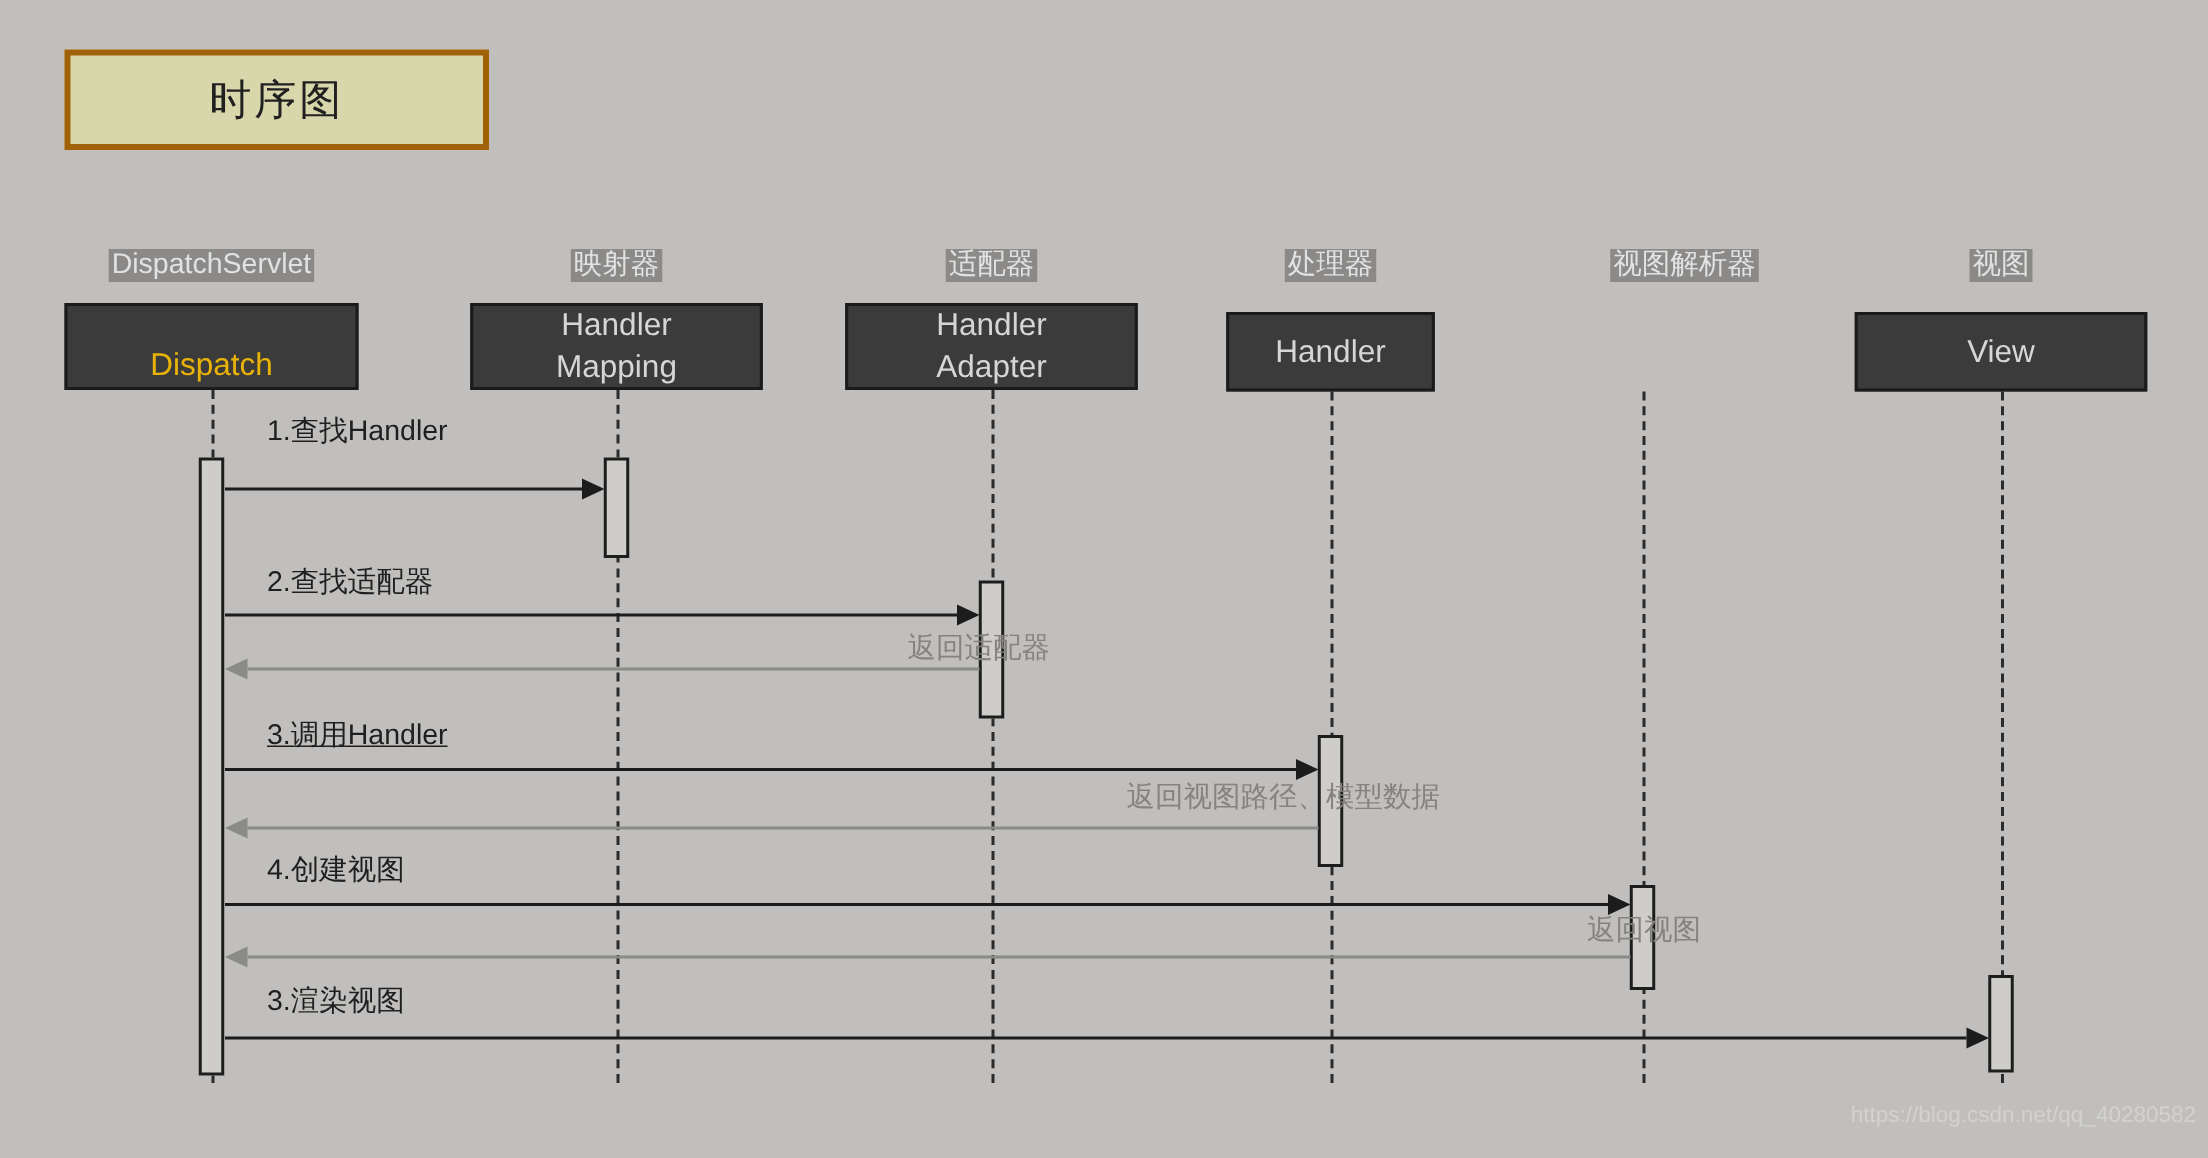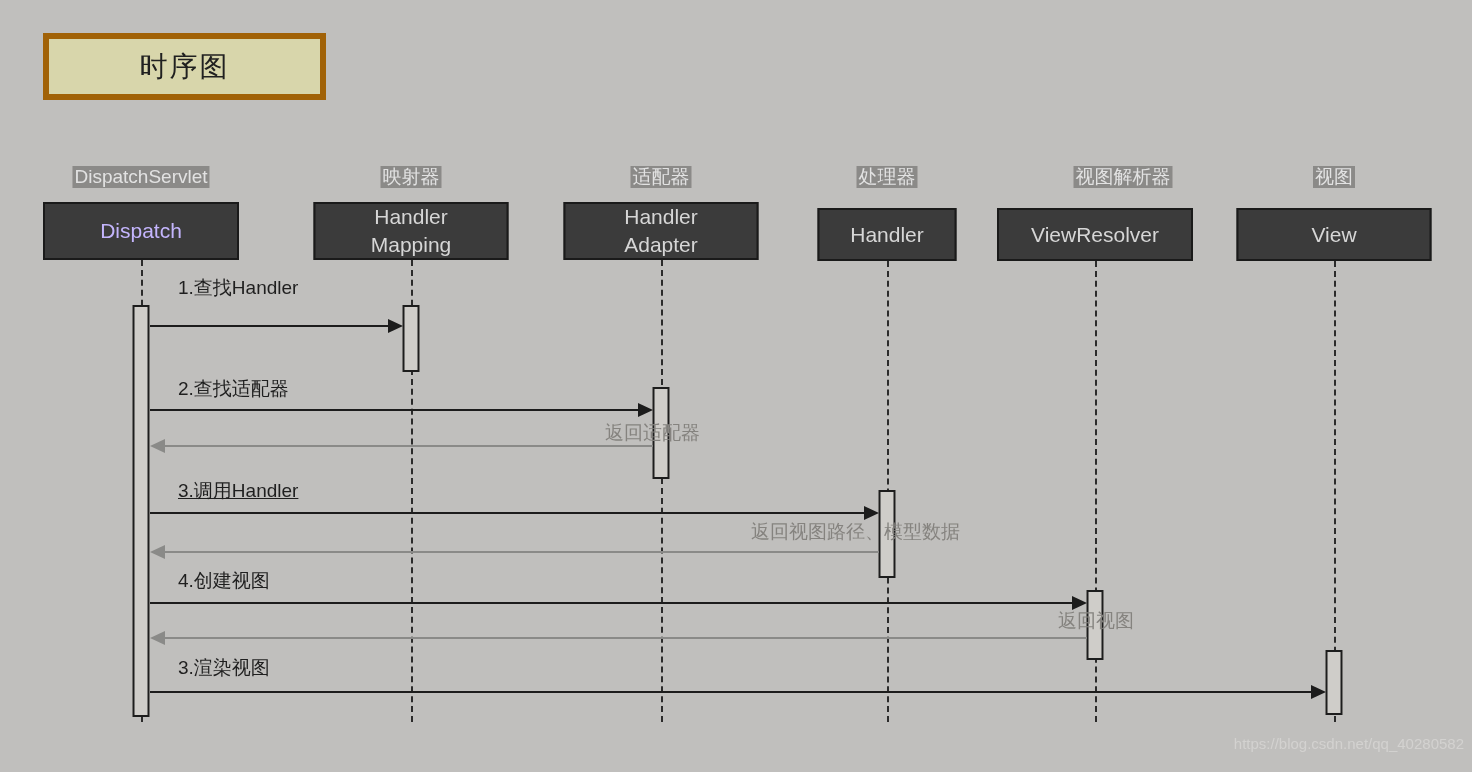--- a/index.html
+++ b/index.html
@@ -19,21 +19,21 @@
   }
 
   
   .title-box {
     position: absolute;
     left: 43px;
     top: 33px;
     width: 283px;
     height: 67px;
     background: #d8d6ab;
-    border: 6px solid #a16207;
+    border: 4px solid #a16207;
     box-sizing: border-box;
     display: flex;
     align-items: center;
     justify-content: center;
   }
   .title-box .title-text {
     font-size: 28px;
     color: #202020;
     letter-spacing: 2px;
   }
@@ -55,21 +55,22 @@
     box-sizing: border-box;
     display: flex;
     align-items: center;
     justify-content: center;
     text-align: center;
     color: #d6d6d6;
     font-size: 21px;
     line-height: 28px;
   }
   .p-box.accent {
-    color: #c4b5fd;
+    color: #eab308;
+    align-items: flex-end;
   }
 
   
   .lifeline {
     position: absolute;
     width: 0;
     border-left: 2px dashed #2b2b2b;
   }
 
   
@@ -161,23 +162,20 @@
   <div class="p-box accent" style="left:141px;  top:202px; width:196px; height:58px;">
       <span>Dispatch</span>
     </div>
   <div class="p-box" style="left:411px;  top:202px; width:195px; height:58px; white-space:pre-line;"><span>Handler
 Mapping</span></div>
   <div class="p-box" style="left:661px;  top:202px; width:195px; height:58px; white-space:pre-line;"><span>Handler
 Adapter</span></div>
   <div class="p-box" style="left:887px;  top:208px; width:139px; height:53px;">
       <span>Handler</span>
     </div>
-  <div class="p-box" style="left:1095px; top:208px; width:196px; height:53px;">
-      <span>ViewResolver</span>
-    </div>
   <div class="p-box" style="left:1334px; top:208px; width:195px; height:53px;">
       <span>View</span>
     </div>
 
   <div class="activation" style="left:141px;  top:305px; height:412px;"></div>
   <div class="activation" style="left:411px;  top:305px; height:67px;"></div>
   <div class="activation" style="left:661px;  top:387px; height:92px;"></div>
   <div class="activation" style="left:887px;  top:490px; height:88px;"></div>
   <div class="activation" style="left:1095px; top:590px; height:70px;"></div>
   <div class="activation" style="left:1334px; top:650px; height:65px;"></div>

